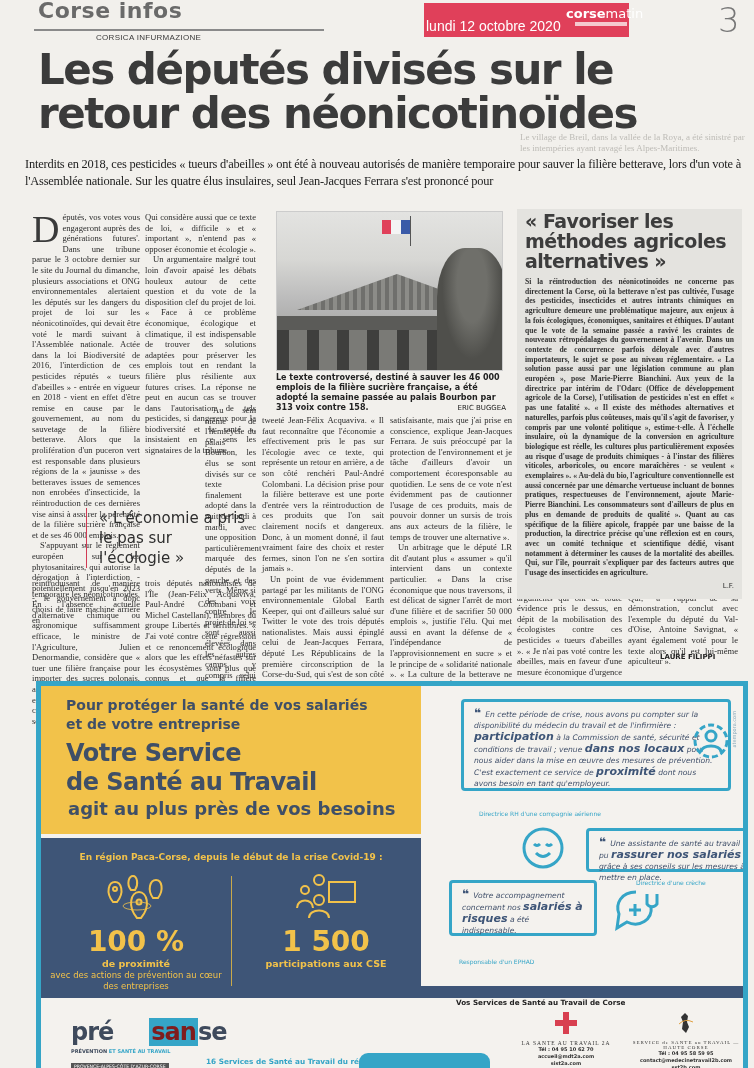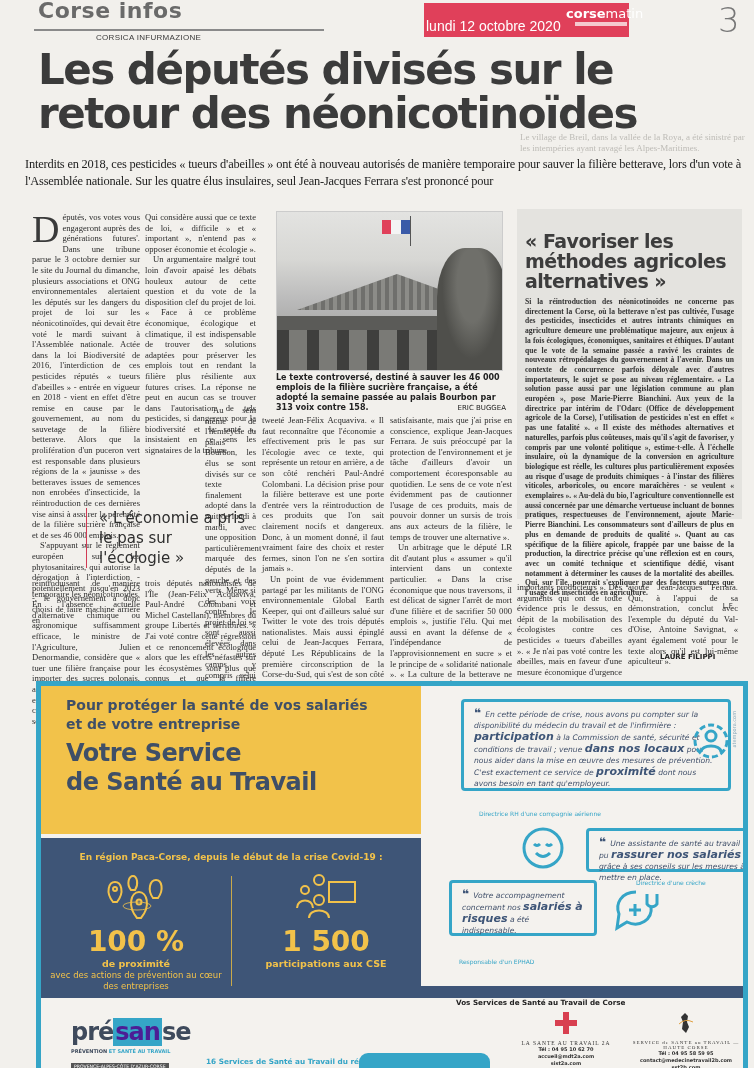--- a/index.html
+++ b/index.html
@@ -47,21 +47,21 @@
   .entab { position: absolute; left: 0; top: 104px; width: 227px; height: 14px; background: #5b5b58; }
   .cols { position: absolute; left: 0; top: 118px; width: 227px; height: 42px; background: repeating-linear-gradient(90deg, #3f3f3d 0 12px, #7a7a76 12px 30px); }
   .statue { position: absolute; left: 160px; top: 36px; width: 70px; height: 124px; background: radial-gradient(ellipse at 50% 30%, #6f6f6a 0 30%, #4f4f4b 60%); border-radius: 40% 40% 0 0; }
   .flag { position: absolute; left: 105px; top: 8px; width: 28px; height: 14px; display: flex; }
   .flag span { flex: 1; }
   .flagpole { position: absolute; left: 133px; top: 4px; width: 1px; height: 30px; background: #555; }
   .caption { position: absolute; left: 276px; top: 373px; width: 230px; font-family: "DejaVu Sans", sans-serif; font-weight: bold; font-size: 8px; line-height: 10px; color: #222; }
   .credit { font-weight: normal; float: right; font-size: 7px; }
 
   
-  .sidebar { position: absolute; left: 517px; top: 209px; width: 225px; height: 310px; background: #e4e3df; padding: 22px 8px; }
+  .sidebar { position: absolute; left: 517px; top: 209px; width: 225px; height: 390px; background: #e4e3df; padding: 2px 8px; }
   .sidebar h2 { font-family: "DejaVu Sans", sans-serif; font-size: 19px; line-height: 20px; color: #3d3d3d; font-weight: bold; margin-bottom: 6px; letter-spacing: -0.5px; }
   .sidebar p { font-size: 7.6px; line-height: 9.7px; font-weight: bold; color: #333; text-align: justify; }
   .sidebar .sig { text-align: right; font-family: "DejaVu Sans", sans-serif; font-size: 7px; margin-top: 4px; }
 
   
   .ad { position: absolute; left: 36px; top: 681px; width: 712px; height: 387px; border: 5px solid #35a5c7; border-bottom: none; background: #f4f2ee; overflow: hidden; }
   .ad-top { position: absolute; left: 0; top: 0; width: 380px; height: 148px; background: #f2c24a; padding: 10px 0 0 25px; }
   .ad-kicker { font-family: "DejaVu Sans", sans-serif; font-size: 14px; line-height: 19px; color: #3f4f67; font-weight: bold; }
   .ad-title { font-family: "DejaVu Sans", sans-serif; font-size: 24px; line-height: 29px; font-weight: bold; color: #3f4f67; margin-top: 5px; letter-spacing: -0.5px; }
   .ad-title2 { font-family: "DejaVu Sans", sans-serif; font-size: 18px; line-height: 24px; font-weight: bold; color: #3f4f67; margin-left: 2px; }
@@ -83,21 +83,21 @@
   .attrib { position: absolute; font-family: "DejaVu Sans", sans-serif; font-size: 6px; color: #35a5c7; }
   .b1 { left: 40px; top: 13px; width: 270px; height: 92px; }
   .b2 { left: 165px; top: 142px; width: 185px; height: 44px; }
   .b3 { left: 28px; top: 194px; width: 148px; height: 56px; }
   .icon-ring { position: absolute; }
   .vertical-credit { position: absolute; left: 690px; top: 25px; font-family: "DejaVu Sans", sans-serif; font-size: 5px; color: #8ab; writing-mode: vertical-rl; transform: rotate(180deg); }
 
   .ad-bottom { position: absolute; left: 0; top: 312px; width: 712px; height: 75px; background: #f4f2ee; }
   .logo { position: absolute; left: 30px; top: 20px; width: 120px; }
   .logo-word { font-family: "DejaVu Sans", sans-serif; font-size: 24px; font-weight: bold; color: #3e4a5c; letter-spacing: -1px; }
-  .logo-word .hl { background: #35a5c7; color: #4c1d95; padding: 0 2px; }
+  .logo-word .hl { background: #35a5c7; color: #7f1d1d; padding: 0 2px; margin-left: 36px; }
   .logo-tag { font-family: "DejaVu Sans", sans-serif; font-size: 5px; color: #3e4a5c; font-weight: bold; margin-top: 2px; }
   .logo-tag span { color: #35a5c7; }
   .logo-region { background: #555; color: #fff; font-family: "DejaVu Sans", sans-serif; font-size: 4.6px; padding: 1px 3px; margin-top: 3px; display: inline-block; }
   .network { position: absolute; left: 165px; top: 12px; width: 230px; font-family: "DejaVu Sans", sans-serif; font-size: 7.3px; line-height: 10.5px; color: #35a5c7; font-weight: bold; margin-top: 47px; }
   .network-link { position: absolute; left: 165px; top: 55px; font-family: "DejaVu Sans", sans-serif; font-size: 7.3px; color: #35a5c7; font-weight: bold; }
   .url-pill { display: inline-block; background: #35a5c7; color: #fff; border-radius: 9px; padding: 18px 8px; margin-left: 14px; font-size: 8.5px; }
   .corsica { position: absolute; left: 405px; top: 0px; width: 300px; }
   .corsica-title { font-family: "DejaVu Sans", sans-serif; font-size: 7.2px; font-weight: bold; color: #222; margin-left: 10px; }
   .svc { position: absolute; top: 14px; width: 120px; text-align: center; font-family: "DejaVu Sans", sans-serif; color: #333; }
   .svc.a { left: 60px; }
@@ -189,20 +189,21 @@
 <div class="ad">
   <div class="ad-top">
     <div class="ad-kicker">
         <div>Pour protéger la santé de vos salariés</div>
         <div>et de votre entreprise</div>
       </div>
     <div class="ad-title">
         <div>Votre Service</div>
         <div>de Santé au Travail</div>
       </div>
+    <div class="ad-title2">agit au plus près de vos besoins</div>
   </div>
 
   <div class="ad-stats">
     <div class="ad-region">En région Paca-Corse, depuis le début de la crise Covid-19 :</div>
     <div class="divider"></div>
     <div class="stat s1">
       <div class="icon">
         <svg width="70" height="50" viewBox="0 0 70 50" fill="none" stroke="#f2c24a" stroke-width="2">
           <path d="M12 30 C4 20 8 10 14 10 C20 10 24 20 16 30 Z"></path>
             <circle cx="14" cy="17" r="2"></circle>

